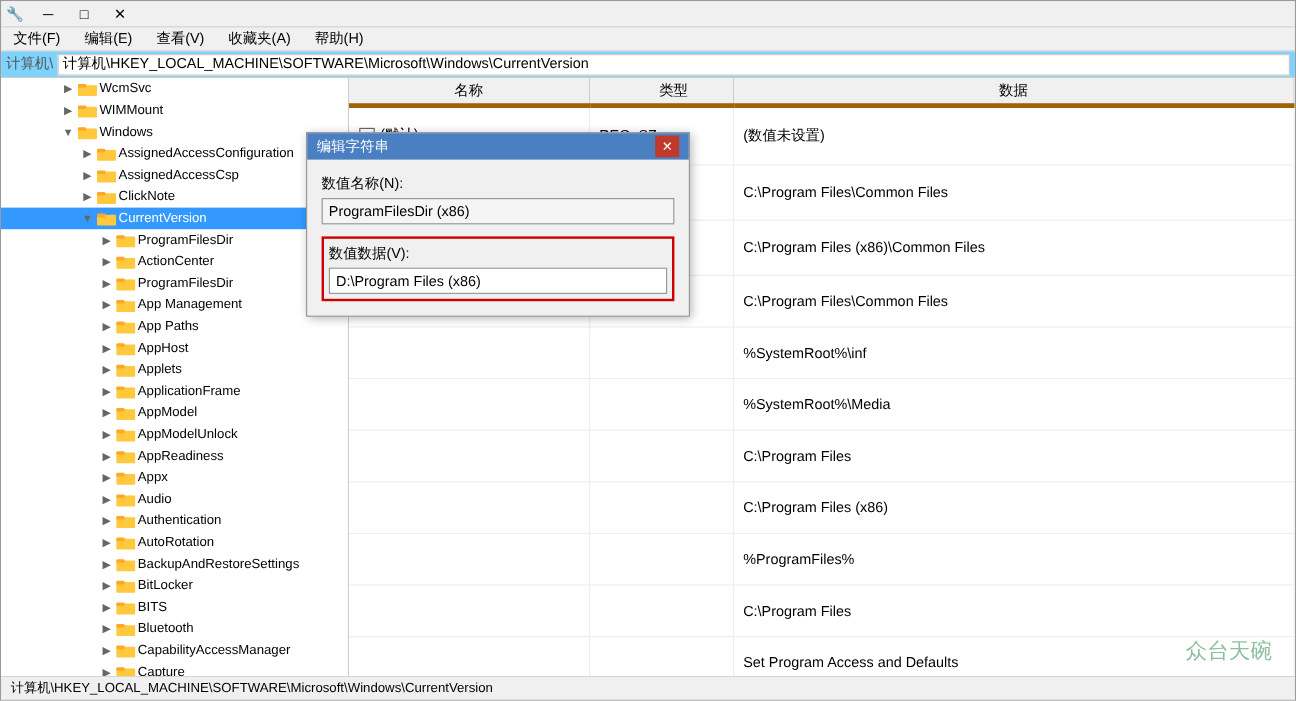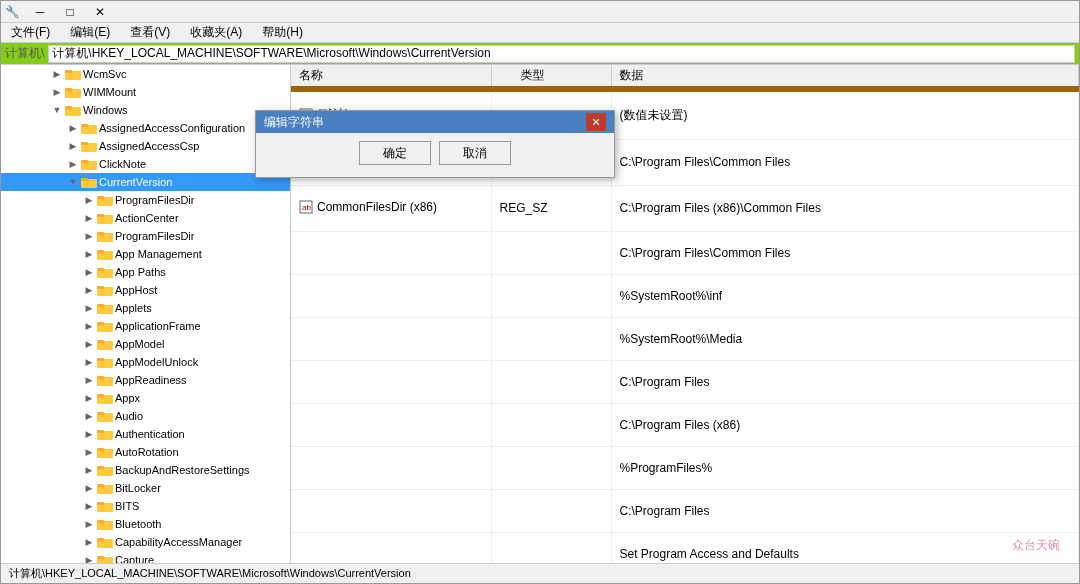--- a/index.html
+++ b/index.html
@@ -81,21 +81,21 @@
       cursor: pointer;
       font-size: 12px;
     }
 
     
     .address-bar {
       height: 22px;
       display: flex;
       align-items: center;
       padding: 0 4px;
-      background: #84cc16;
+      background: #7dd3fc;
       border-bottom: 1px solid #ccc;
       flex-shrink: 0;
       font-size: 12px;
     }
 
     .address-bar-label {
       margin-right: 4px;
       color: #555;
     }
 
@@ -166,41 +166,41 @@
 
     .registry-table {
       width: 100%;
       border-collapse: collapse;
       font-size: 12px;
     }
 
     .registry-table th {
       background: #f0f0f0;
       border-right: 1px solid #ccc;
-      border-bottom: 6px solid #a16207;
+      border-bottom: 4px solid #a16207;
       padding: 2px 8px;
-      text-align: left;
+      text-align: center;
       font-weight: normal;
       position: sticky;
       top: 0;
     }
 
     .registry-table td {
       border-right: 1px solid #eee;
       border-bottom: 1px solid #eee;
       padding: 14px 8px;
       white-space: nowrap;
       font-size: 12px;
     }
 
     .dialog {
       position: absolute;
       top: 110px;
       left: 255px;
-      width: 360px;
+      width: 320px;
       background: #f0f0f0;
       border: 1px solid #999;
       box-shadow: 2px 2px 8px rgba(0,0,0,0.3);
       pointer-events: all;
     }
 
     .dialog-title-bar {
       background: #4a7fc1;
       color: white;
       height: 22px;
@@ -289,22 +289,22 @@
     
     ::-webkit-scrollbar { width: 12px; height: 12px; }
     ::-webkit-scrollbar-track { background: #f0f0f0; }
     ::-webkit-scrollbar-thumb { background: #c0c0c0; border: 1px solid #999; }
 
     .watermark {
       position: absolute;
       bottom: 30px;
       right: 20px;
       opacity: 0.5;
-      font-size: 12px;
-      color: #be185d;
+      font-size: 18px;
+      color: #15803d;
       pointer-events: none;
     }
   </style>
 </head>
 <body>
 
 <div class="window">
 
   <div class="title-bar">
     <div class="title-bar-icon">🔧</div>
@@ -688,19 +688,25 @@
   <div class="status-bar">
     <span>计算机\HKEY_LOCAL_MACHINE\SOFTWARE\Microsoft\Windows\CurrentVersion</span>
   </div>
 </div>
 
 <div class="dialog">
   <div class="dialog-title-bar">
     <span class="dialog-title-text">编辑字符串</span>
     <button class="dialog-close-btn">✕</button>
   </div>
-  <div class="dialog-buttons">
-    <button class="dialog-btn">确定</button>
-    <button class="dialog-btn">取消</button>
+  <div class="dialog-body">
+    <div class="dialog-field">
+      <label>数值名称(N):</label>
+      <input type="text" style="width: 100%; border: 1px solid rgb(153, 153, 153); padding: 3px 5px; font-size: 12px; background: rgb(245, 245, 245);" readonly="" value="ProgramFilesDir (x86)">
+    </div>
+    <div class="dialog-field-highlighted">
+      <label style="display:block;margin-bottom:3px;font-size:12px;">数值数据(V):</label>
+      <input type="text" style="width: 100%; border: 1px solid rgb(153, 153, 153); padding: 3px 5px; font-size: 12px; background: white;" value="D:\Program Files (x86)">
+    </div>
   </div>
 </div>
 
 <div class="watermark">众台天碗</div>
 
 </body></html>

